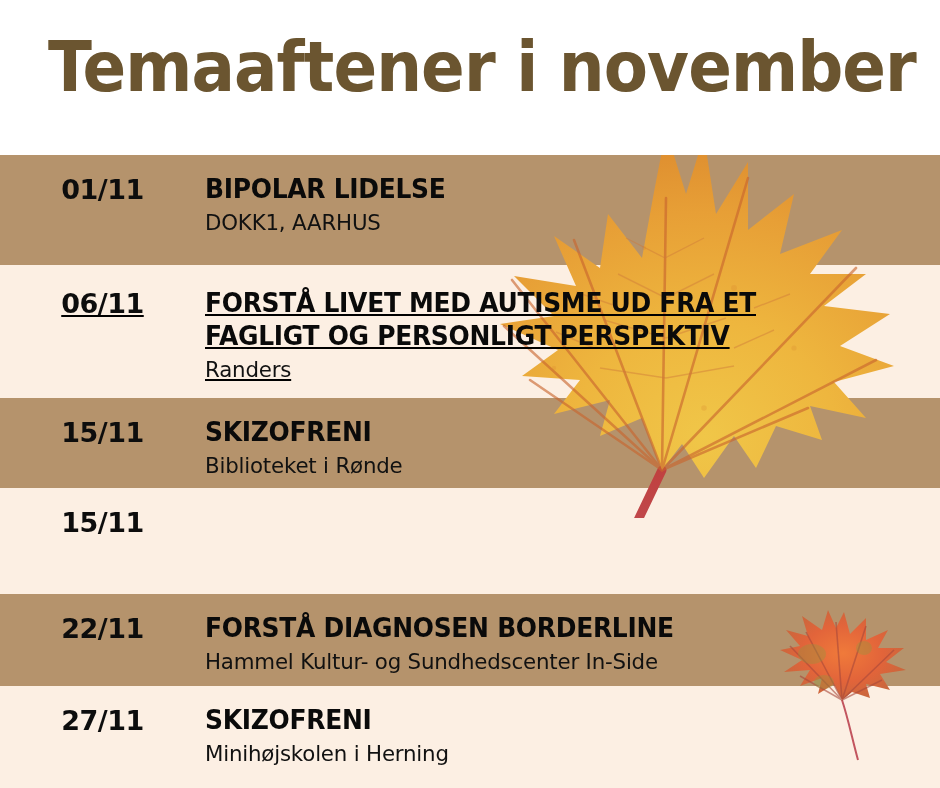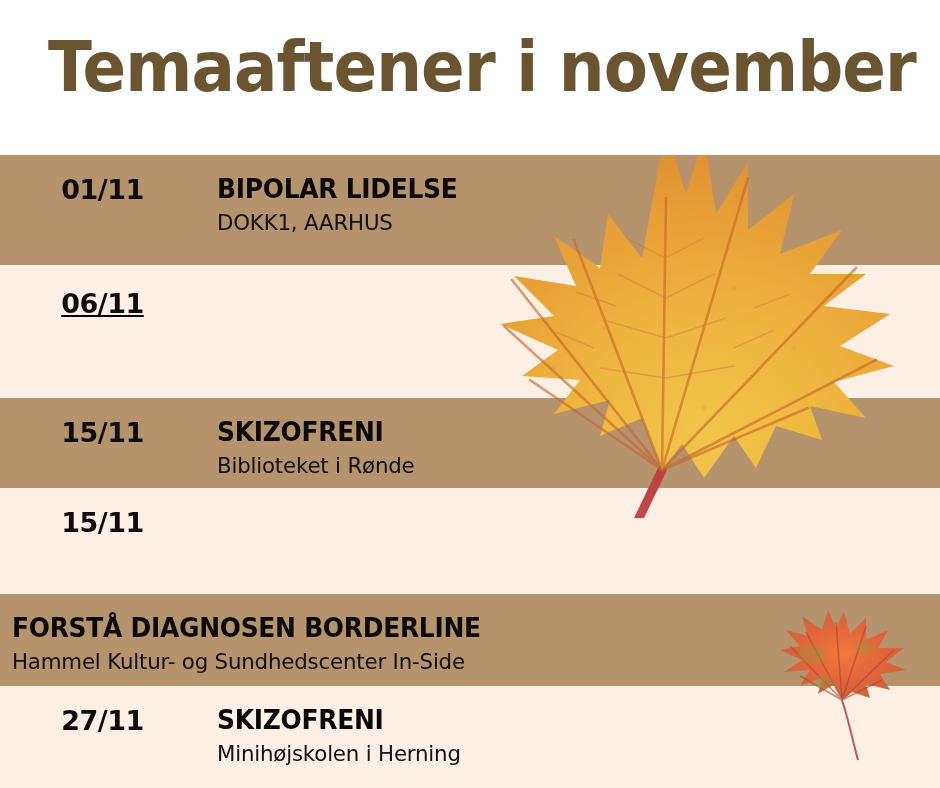--- a/index.html
+++ b/index.html
@@ -103,21 +103,20 @@
     font-family: "DejaVu Sans", sans-serif;
     font-weight: bold;
     font-size: 27px;
     line-height: 33px;
     color: #0d0d0d;
     letter-spacing: -0.5px;
   }
   .row-body {
     flex: 1 1 auto;
     padding-right: 8px;
-    margin-left: 12px;
   }
   .row-title {
     font-family: "DejaVu Sans", sans-serif;
     font-weight: bold;
     font-size: 26px;
     line-height: 33px;
     color: #0a0a0a;
     letter-spacing: -0.3px;
     transform: scaleX(0.96);
     transform-origin: left top;
@@ -252,32 +251,37 @@
   <div class="rows">
       <div class="row" style="top: 173px;">
         <div class="row-date">01/11</div>
         <div class="row-body">
           <div class="row-title">BIPOLAR LIDELSE</div>
           <div class="row-venue">DOKK1, AARHUS</div>
         </div>
       </div>
       <div class="row" style="top: 287px; text-decoration: underline;">
         <div class="row-date">06/11</div>
+        <div class="row-body">
+          <div class="row-title" style="max-width: 590px;">FORSTÅ LIVET MED AUTISME UD FRA ET FAGLIGT OG PERSONLIGT PERSPEKTIV</div>
+          <div class="row-venue">Randers</div>
+        </div>
       </div>
       <div class="row" style="top: 416px;">
         <div class="row-date">15/11</div>
         <div class="row-body">
           <div class="row-title">SKIZOFRENI</div>
           <div class="row-venue">Biblioteket i Rønde</div>
         </div>
       </div>
       <div class="row" style="top: 506px;">
         <div class="row-date">15/11</div>
       </div>
       <div class="row" style="top: 612px;">
+        <div class="row-date">22/11</div>
         <div class="row-body">
           <div class="row-title">FORSTÅ DIAGNOSEN BORDERLINE</div>
           <div class="row-venue">Hammel Kultur- og Sundhedscenter In-Side</div>
         </div>
       </div>
       <div class="row" style="top: 704px; justify-content: center;">
         <div class="row-date">27/11</div>
         <div class="row-body">
           <div class="row-title">SKIZOFRENI</div>
           <div class="row-venue">Minihøjskolen i Herning</div>

